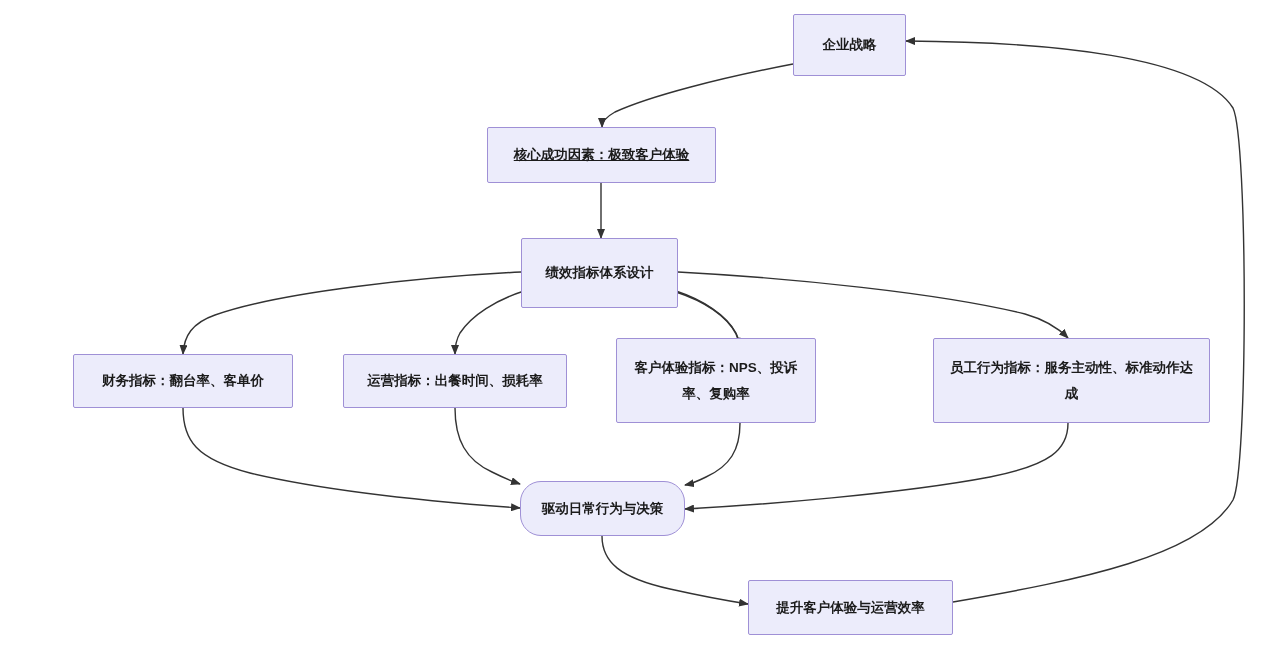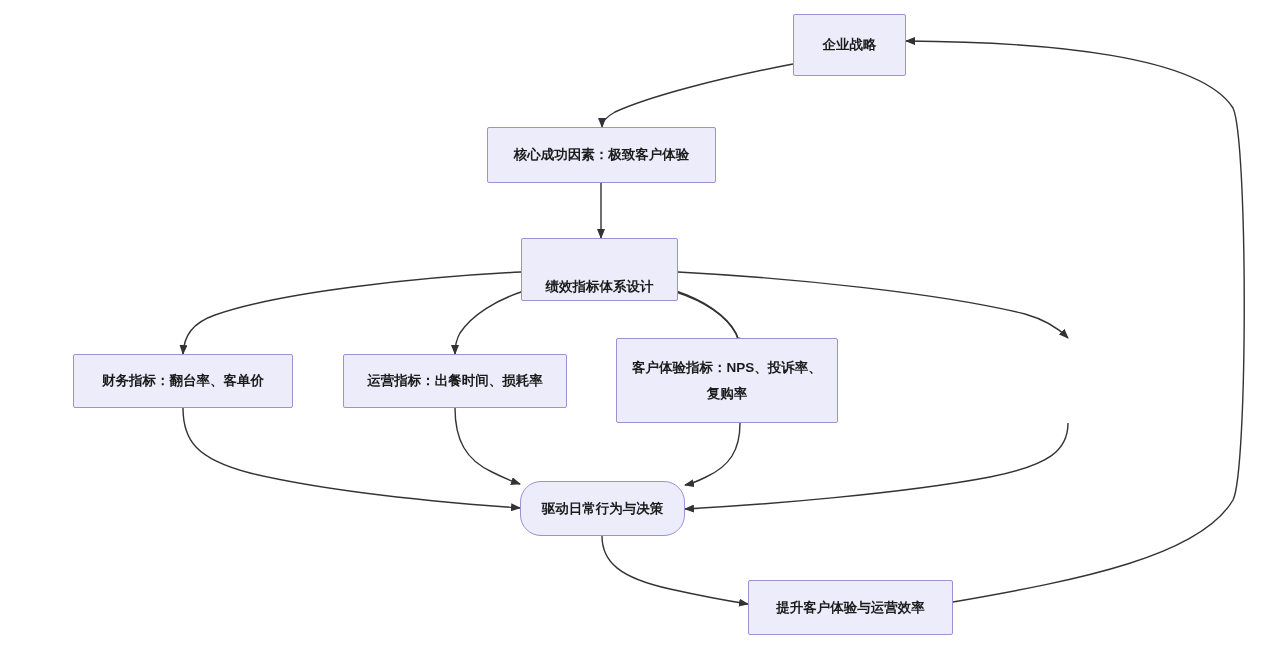--- a/index.html
+++ b/index.html
@@ -84,40 +84,43 @@
 
     <path class="edge-path" marker-end="url(#arrowhead)" d="M 602,536 C 602,562 620,578 670,589 C 706,597 735,602 748,604"></path>
 
     <path class="edge-path" marker-end="url(#arrowhead)" d="M 953,602 C 1080,580 1200,556 1233,500 C 1248,470 1248,140 1233,108 C 1200,56 1050,42 906,41"></path>
   </svg>
 
   <div class="node" style="left:793px; top:14px; width:113px; height:62px;">
     <span class="node-label">企业战略</span>
   </div>
 
-  <div class="node" style="left:487px; top:127px; width:229px; height:56px;">
+  <div class="node" style="left:487px; top:127px; width:229px; height:56px;text-decoration:underline;">
     <span class="node-label">核心成功因素：极致客户体验</span>
   </div>
 
-  <div class="node" style="left:521px; top:238px; width:157px; height:63px;align-items:flex-end;">
+  <div class="node" style="left:521px; top:238px; width:157px; height:70px;">
     <span class="node-label">绩效指标体系设计</span>
   </div>
 
   <div class="node" style="left:343px; top:354px; width:224px; height:54px;">
     <span class="node-label">运营指标：出餐时间、损耗率</span>
   </div>
 
   <div class="node" style="left:73px; top:354px; width:220px; height:54px;">
     <span class="node-label">财务指标：翻台率、客单价</span>
   </div>
 
-  <div class="node" style="left:616px; top:338px; width:222px; height:85px;">
+  <div class="node" style="left:616px; top:338px; width:200px; height:85px;">
     <span class="node-label">客户体验指标：NPS、投诉率、复购率</span>
   </div>
 
+  <div class="node" style="left:933px; top:338px; width:277px; height:85px;">
+    <span class="node-label">员工行为指标：服务主动性、标准动作达成</span>
+  </div>
 
   <div class="node" style="left:520px; top:481px; width:165px; height:55px;border-radius:21px;">
     <span class="node-label">驱动日常行为与决策</span>
   </div>
 
   <div class="node" style="left:748px; top:580px; width:205px; height:55px;">
     <span class="node-label">提升客户体验与运营效率</span>
   </div>
 
 </div>

